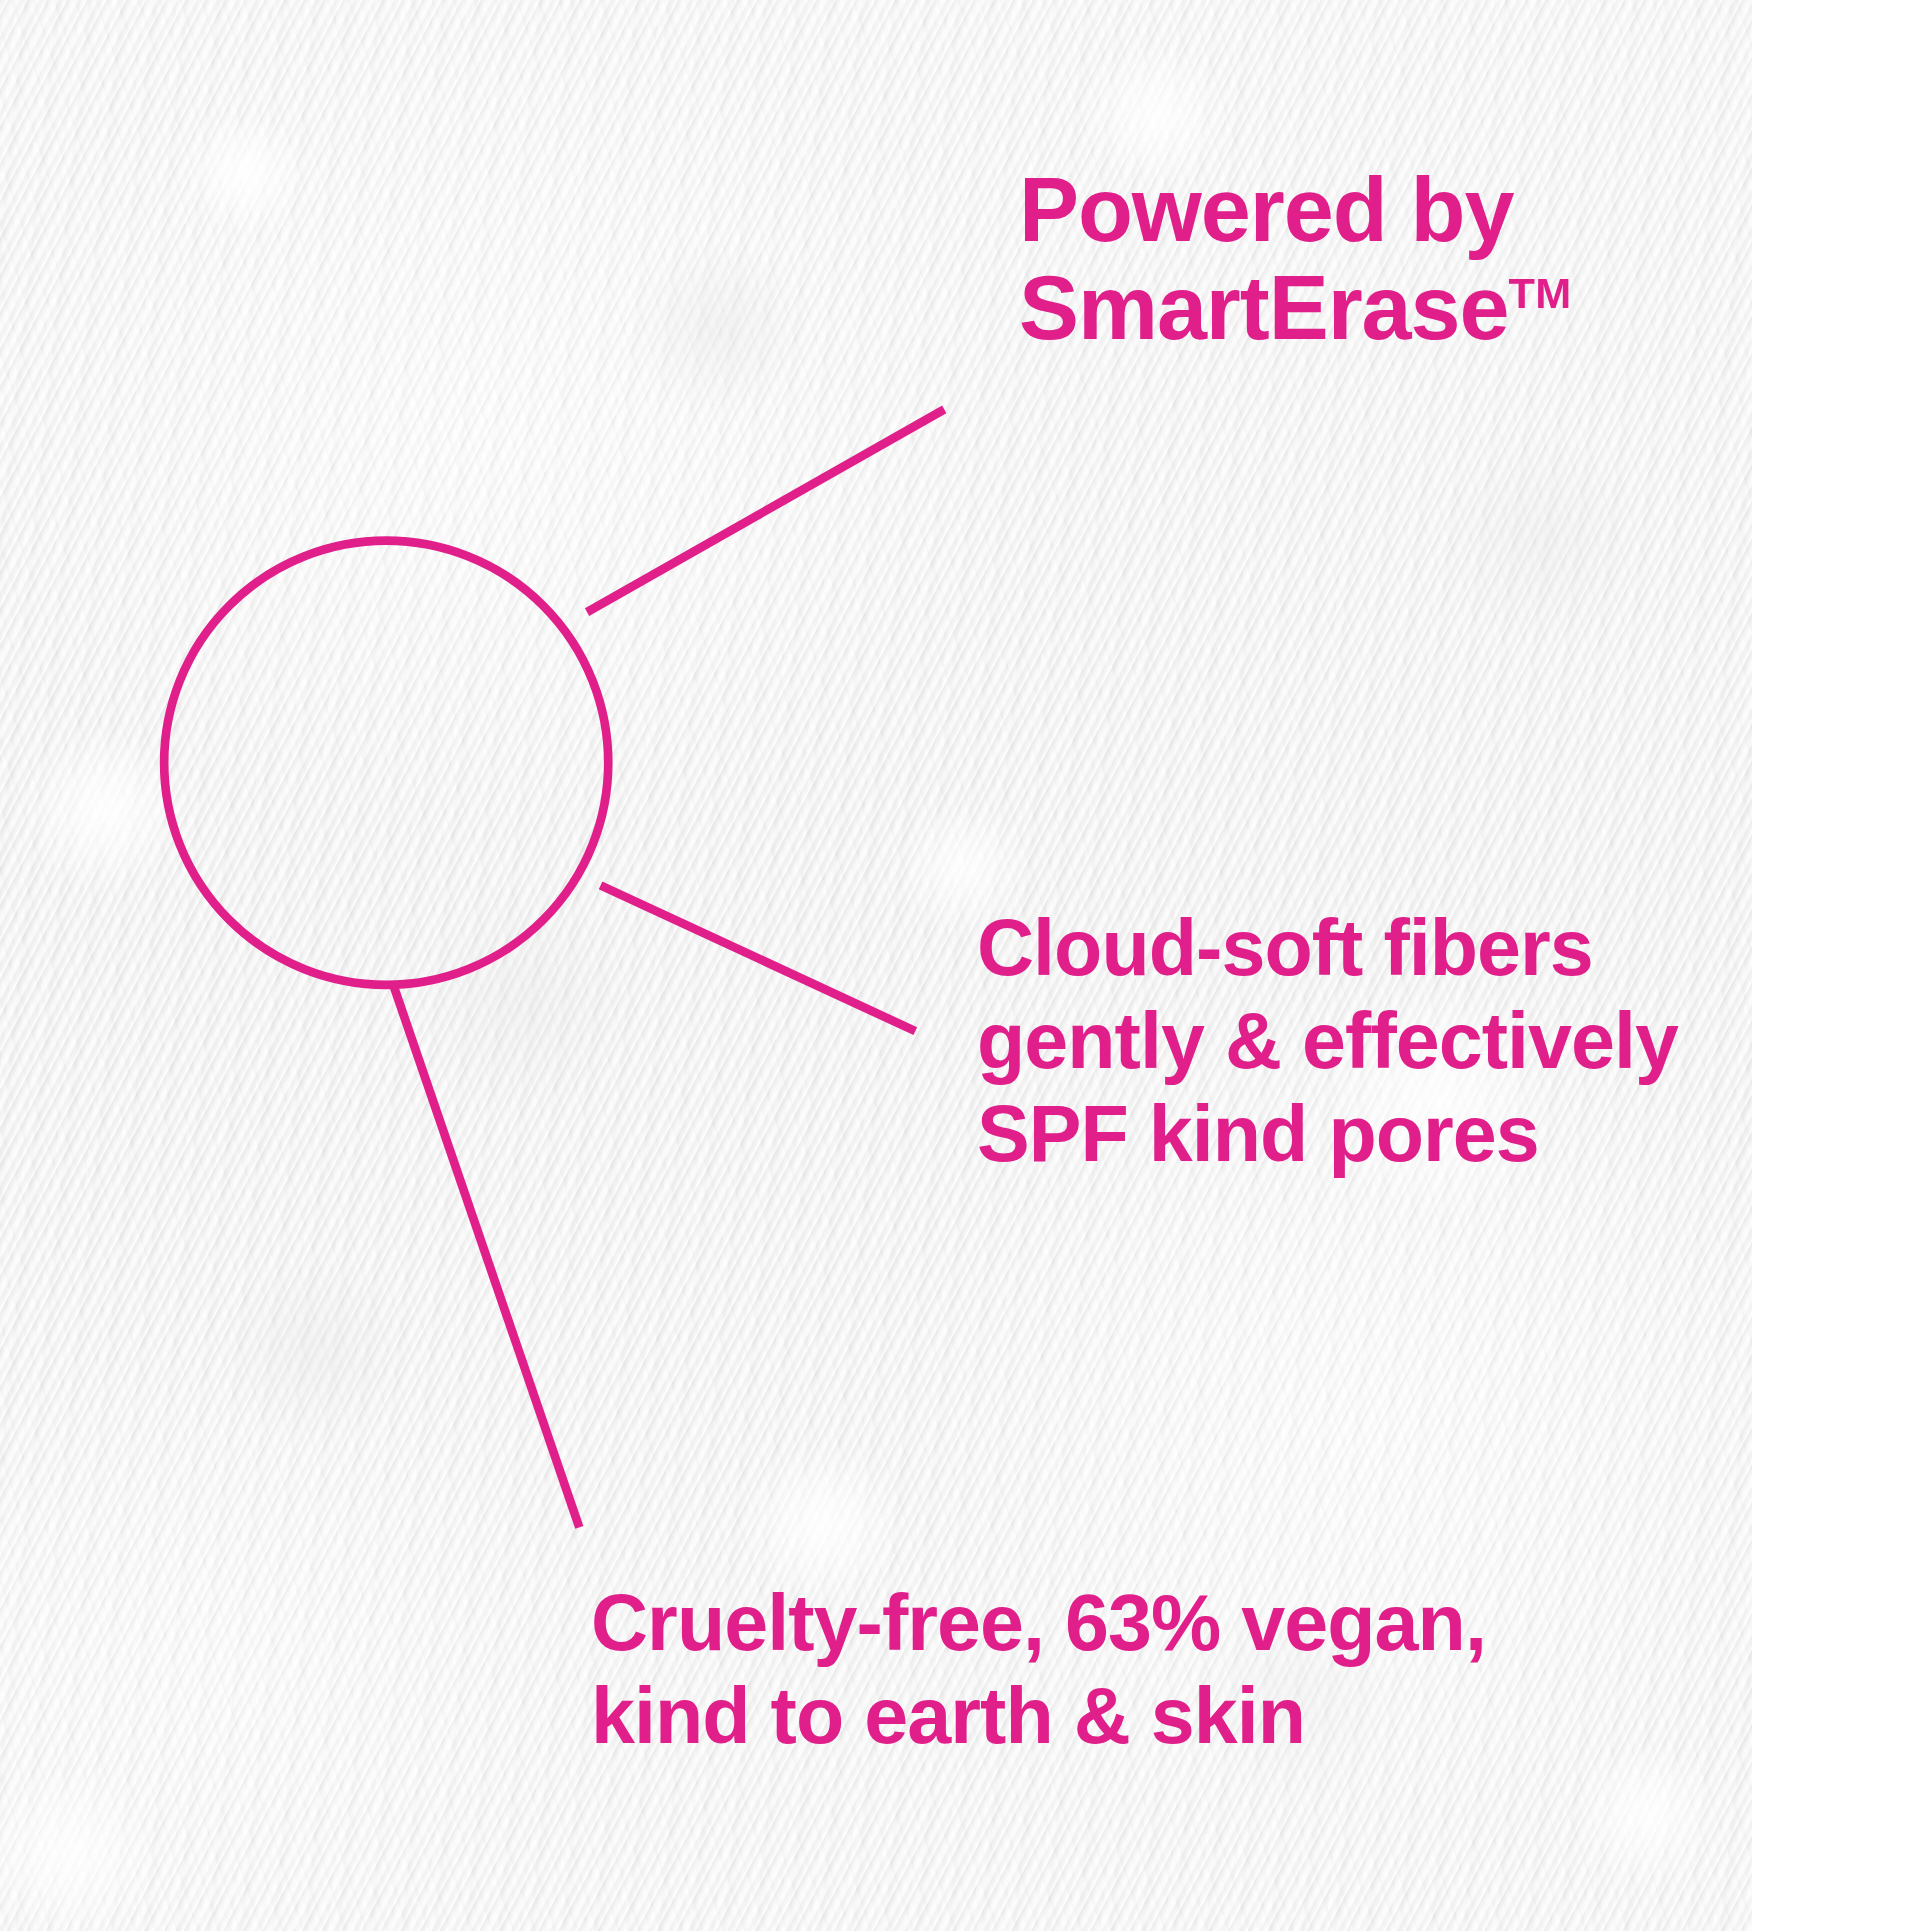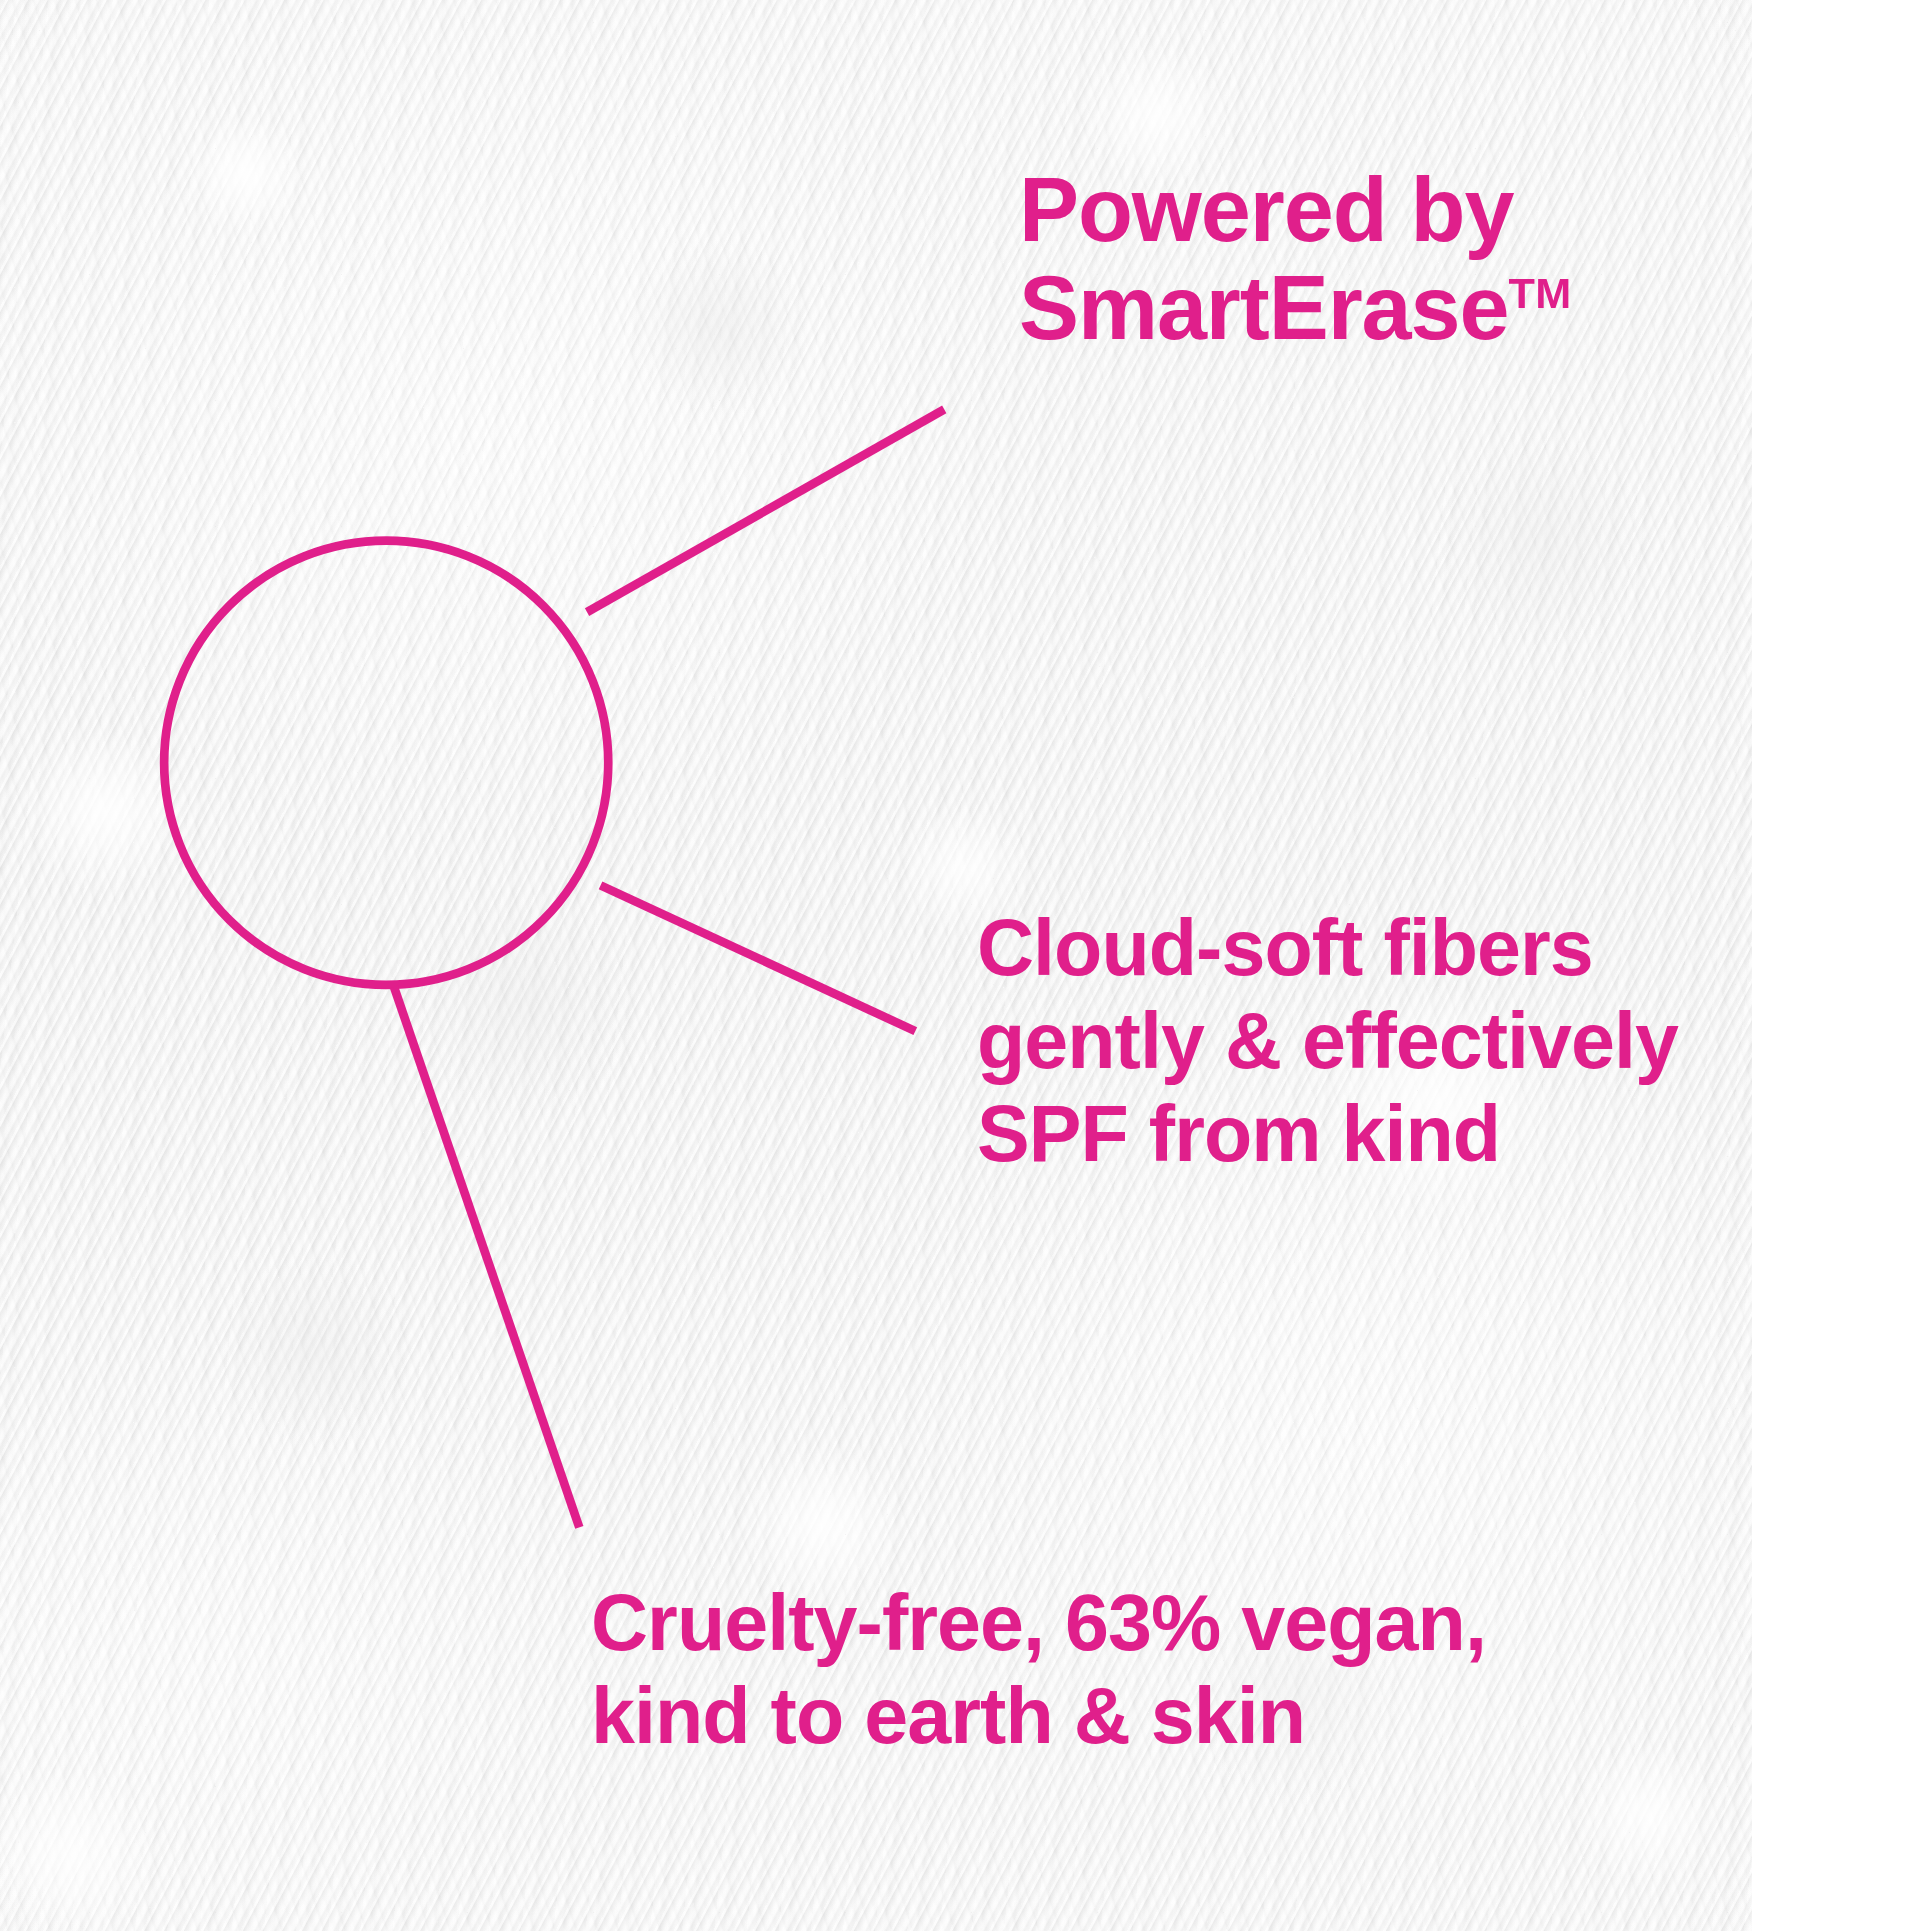--- a/index.html
+++ b/index.html
@@ -185,21 +185,21 @@
   </svg>
 
   <div class="callout" id="callout-tech">
     <span class="line">Powered by</span>
     <span class="line"><span>SmartErase</span><span class="tm">TM</span></span>
   </div>
 
   <div class="callout" id="callout-fibers">
     <span class="line">Cloud-soft fibers</span>
     <span class="line">gently &amp; effectively</span>
-    <span class="line">SPF from kind</span>
+    <span class="line">SPF kind pores</span>
   </div>
 
   <div class="callout" id="callout-vegan">
     <span class="line">Cruelty-free, 63% vegan,</span>
     <span class="line">kind to earth &amp; skin</span>
   </div>
 
 </div>
 
 

